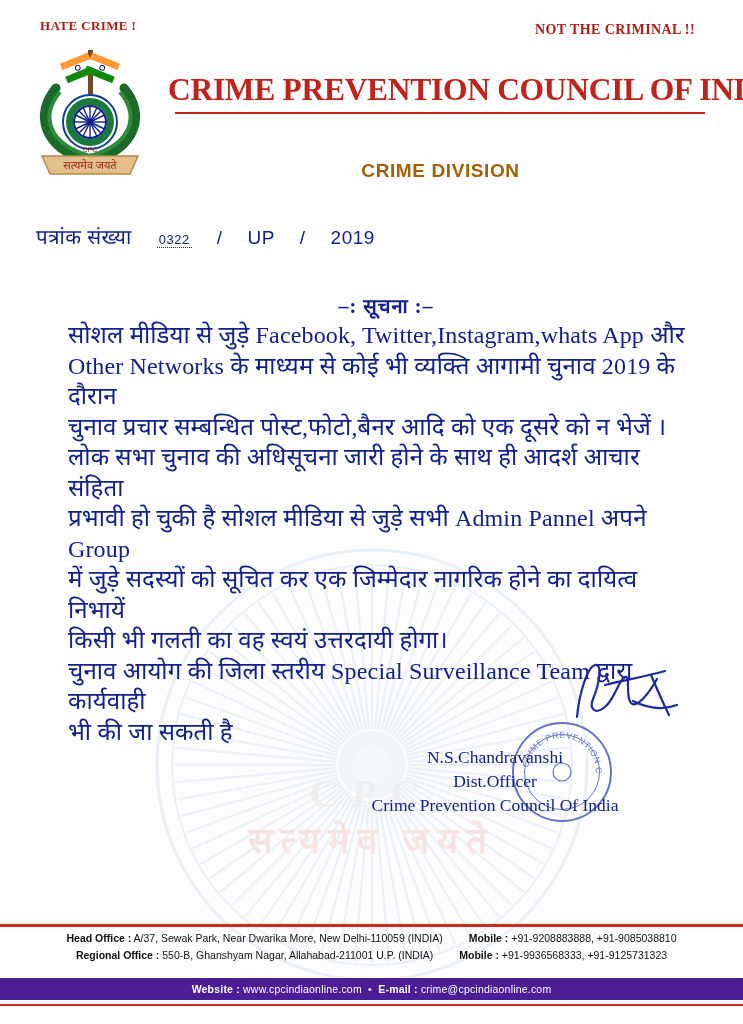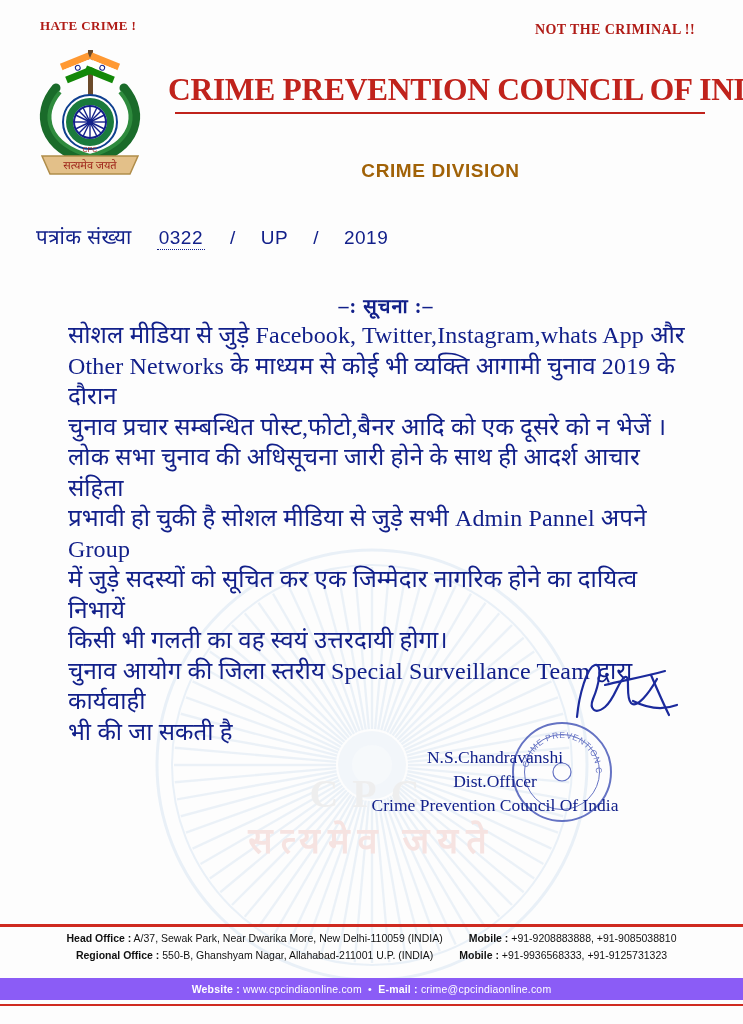--- a/index.html
+++ b/index.html
@@ -136,21 +136,21 @@
     font-size: 20.5px;
     color: #12208a;
     letter-spacing: 0.5px;
     z-index: 5;
     display: flex;
     align-items: baseline;
     gap: 25px;
   }
   .ref-num {
     font-family: "Liberation Sans", sans-serif;
-    font-size: 19px;
+    font-size: 13px;
     border-bottom: 1px dotted #12208a;
     padding: 0 2px;
     text-align: center;
   }
   .ref-sep { font-family: "Liberation Sans", sans-serif; font-size: 19px; }
   .ref-up { font-family: "Liberation Sans", sans-serif; font-size: 19px; text-align: center; }
   .ref-year { font-family: "Liberation Sans", sans-serif; font-size: 19px; }
 
   
   .subject {
@@ -256,21 +256,21 @@
     line-height: 17px;
     white-space: nowrap;
   }
   .footer-row b { font-weight: bold; }
   .footer-band {
     position: absolute;
     left: 0;
     right: 0;
     top: 978px;
     height: 22px;
-    background: #8b5cf6;
+    background: #4c1d95;
     color: #ffffff;
     font-family: "Liberation Sans", sans-serif;
     font-size: 10.5px;
     display: flex;
     align-items: center;
     justify-content: center;
     letter-spacing: 0.2px;
     z-index: 5;
   }
   .footer-band b { font-weight: bold; }

